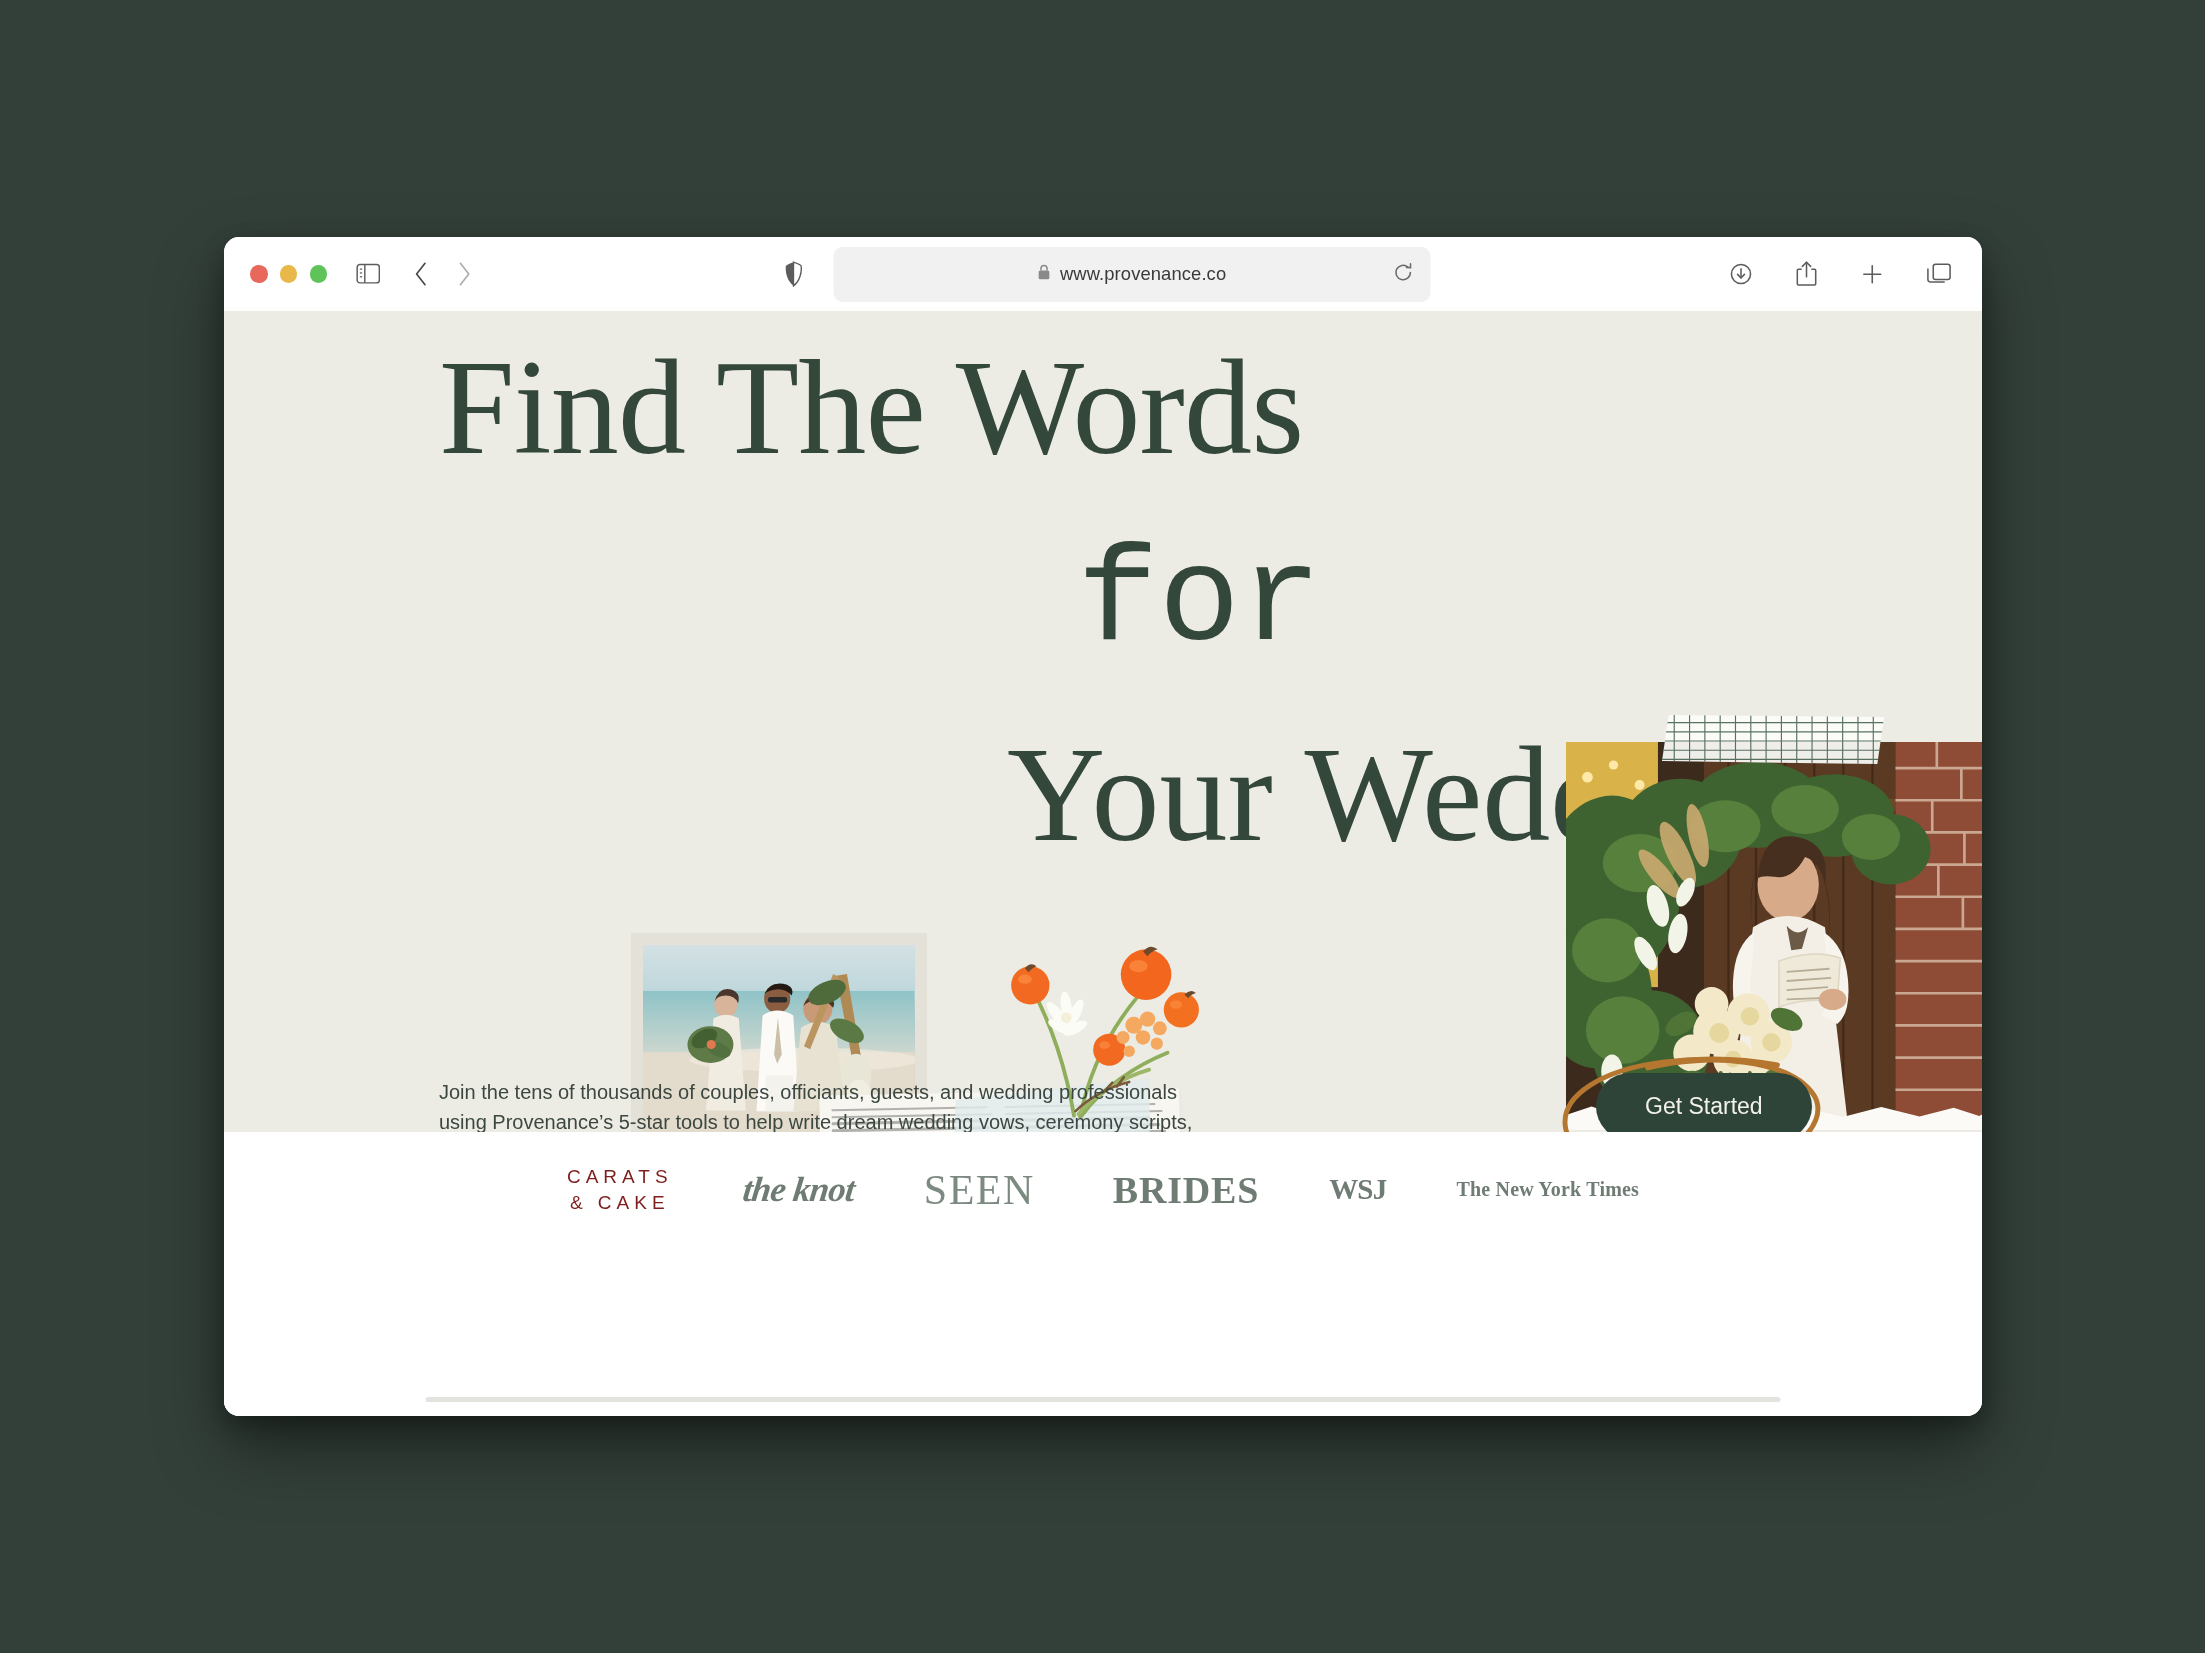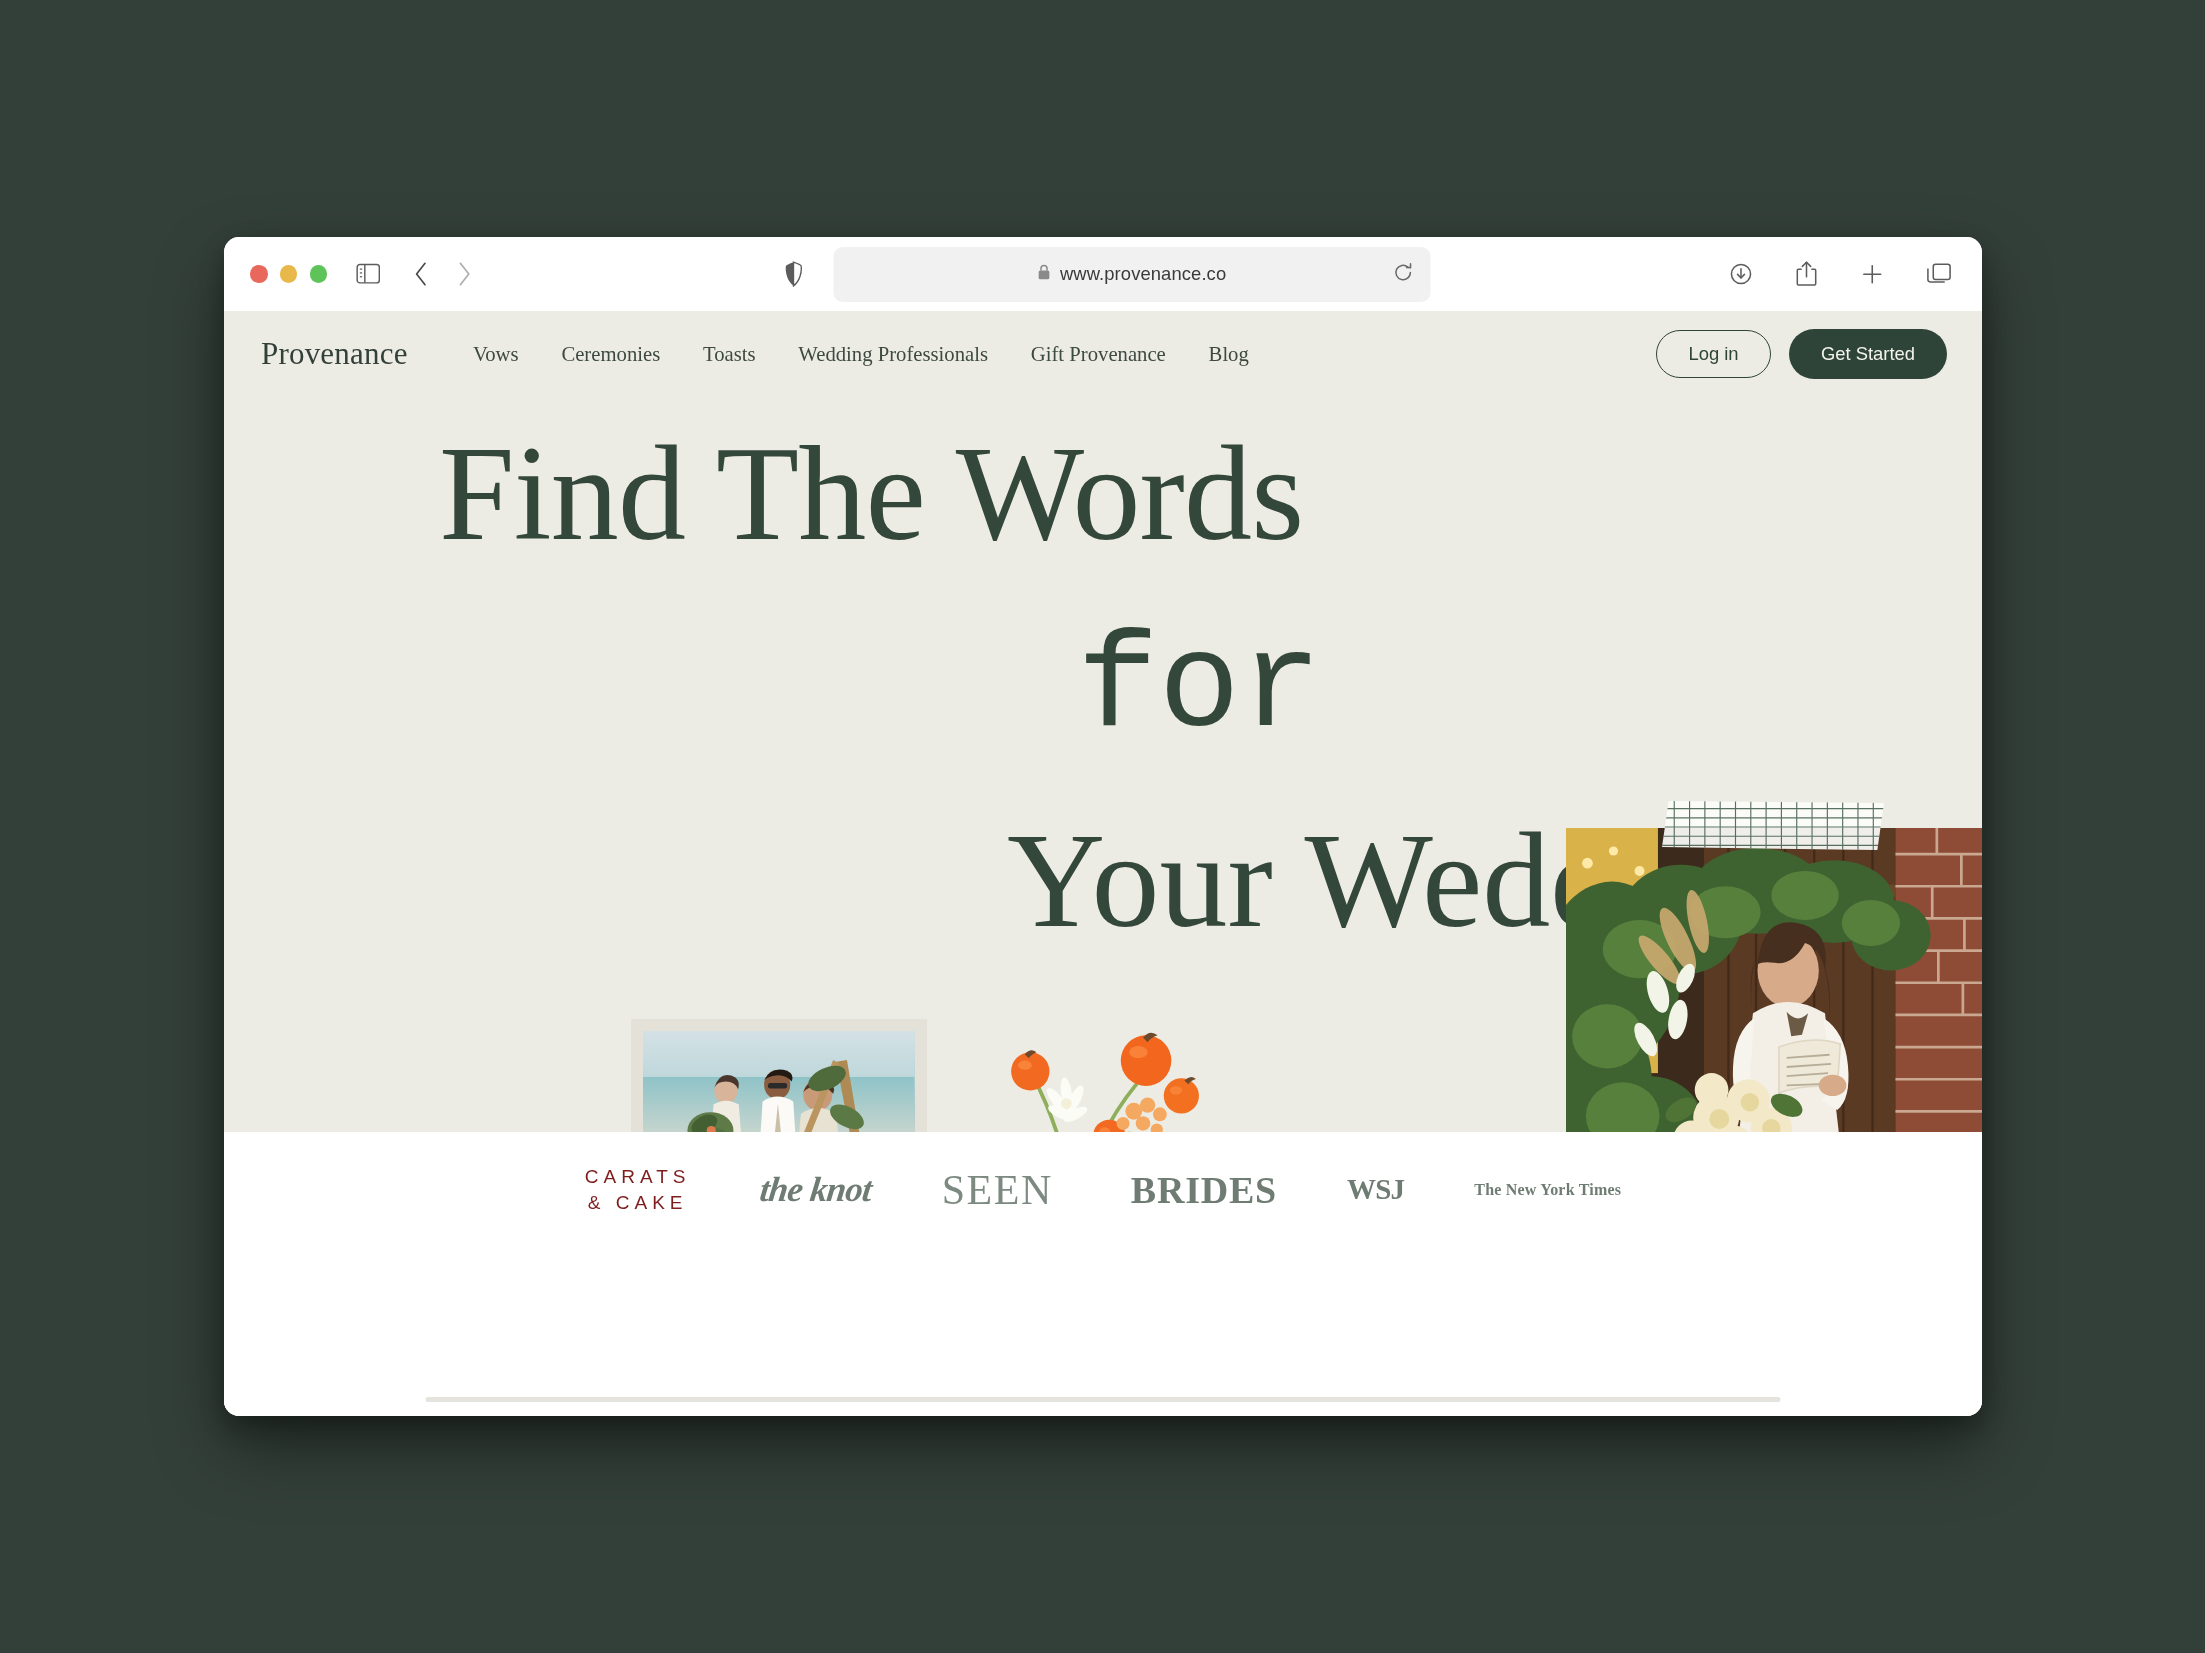--- a/index.html
+++ b/index.html
@@ -174,21 +174,21 @@
   }
   .lg-brides {
     font-family:"Liberation Serif", serif; font-size:38px; letter-spacing:0.8px;
     font-weight:700; color:#6f7c73;margin-left:8px;
   }
   .lg-wsj {
     font-family:"Liberation Serif", serif; font-size:29px; letter-spacing:-0.8px;
     font-weight:700; color:#6f7c73;
   }
   .lg-nyt {
-    font-family:"Liberation Serif", serif; font-size:16px; color:#6f7c73;
+    font-family:"Liberation Serif", serif; font-size:20px; color:#6f7c73;
     font-weight:700; letter-spacing:0.2px;
   }
 
   .scrollbar {
     position:absolute; left:50%; transform:translateX(-50%);
     bottom:13.8px; width:1355px; height:5.4px;
     background:#e4e3dd; border-radius:3.1px;
   }
 </style>
 </head>
@@ -280,35 +280,20 @@
           <svg width="26" height="24.5" viewBox="0 0 34 32" fill="none" stroke="#5c5c5c" stroke-width="2" stroke-linejoin="round">
             <rect x="9.5" y="3" width="22" height="20" rx="3"></rect>
             <path d="M24.5 26 H5.5 a3 3 0 0 1 -3 -3 V8.5"></path>
           </svg>
         </div>
       </div>
     </div>
 
     <div class="viewport">
 
-      <div class="sitenav">
-        <div class="brand">Provenance</div>
-        <div class="navlinks">
-          <div class="navlink">Vows</div>
-          <div class="navlink">Ceremonies</div>
-          <div class="navlink">Toasts</div>
-          <div class="navlink">Wedding Professionals</div>
-          <div class="navlink">Gift Provenance</div>
-          <div class="navlink">Blog</div>
-        </div>
-        <div class="nav-actions">
-          <button class="btn-login">Log in</button>
-          <button class="btn-started">Get Started</button>
-        </div>
-      </div>
 
       <div class="hero">
 
         <div class="polaroid">
           <div class="shot">
             <svg width="100%" height="100%" viewBox="0 0 354 263" preserveAspectRatio="none">
               <defs>
                 <linearGradient id="sky" x1="0" y1="0" x2="0" y2="1">
                   <stop offset="0" stop-color="#d3e1e4"></stop>
                     <stop offset="1" stop-color="#bcd6da"></stop>

